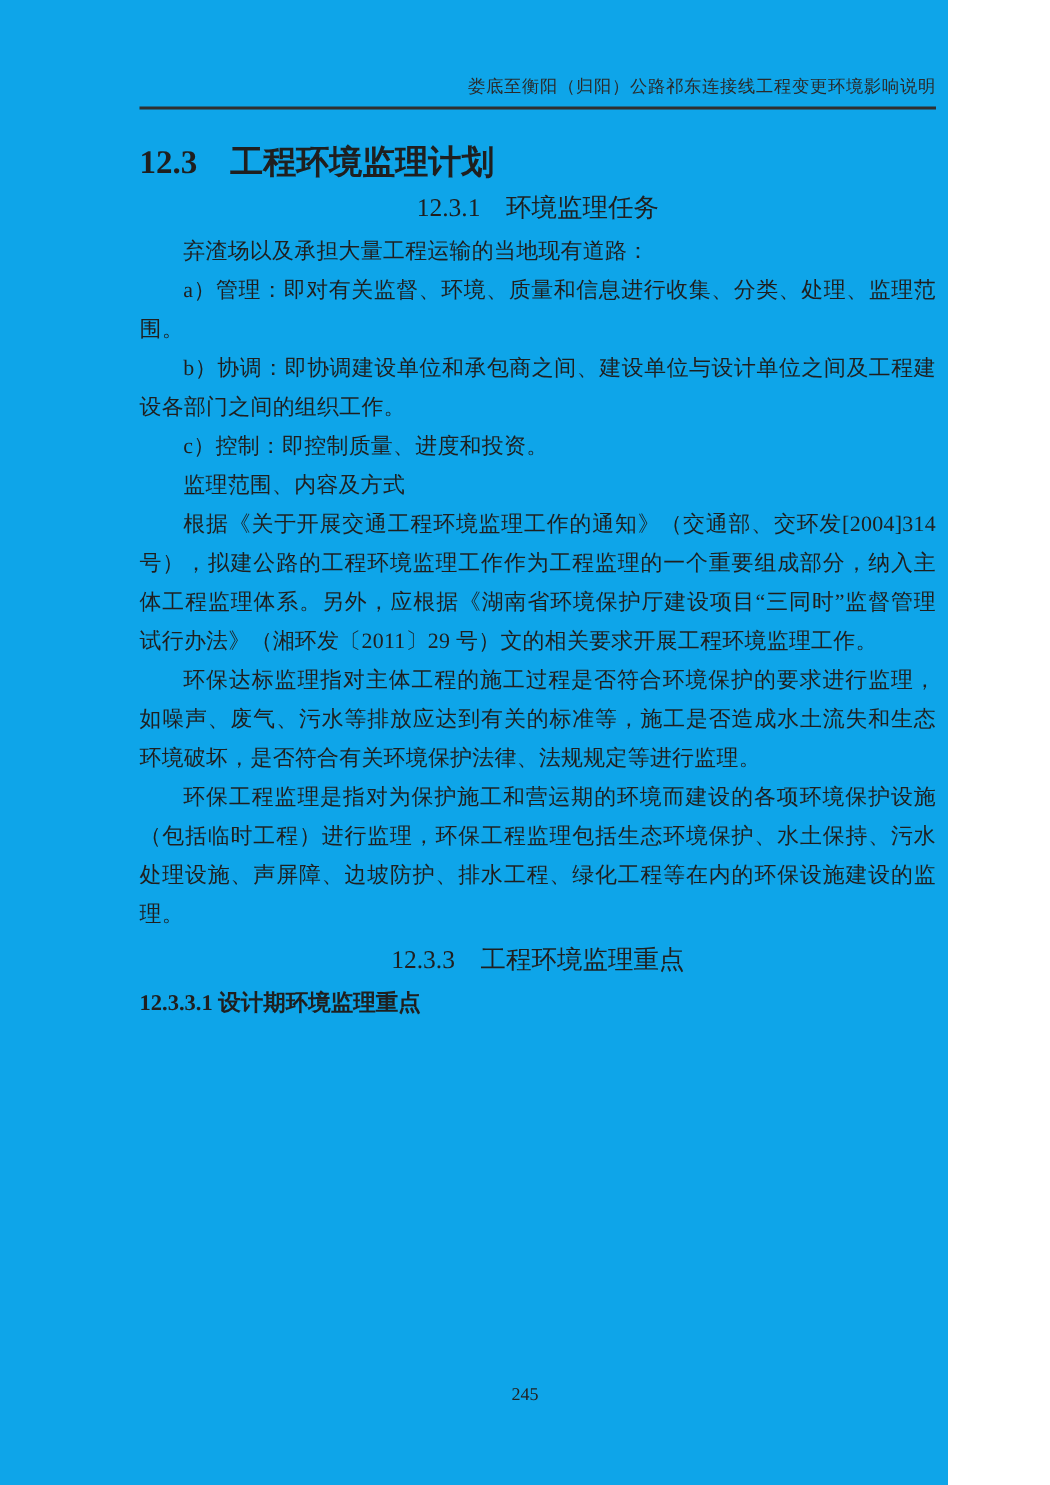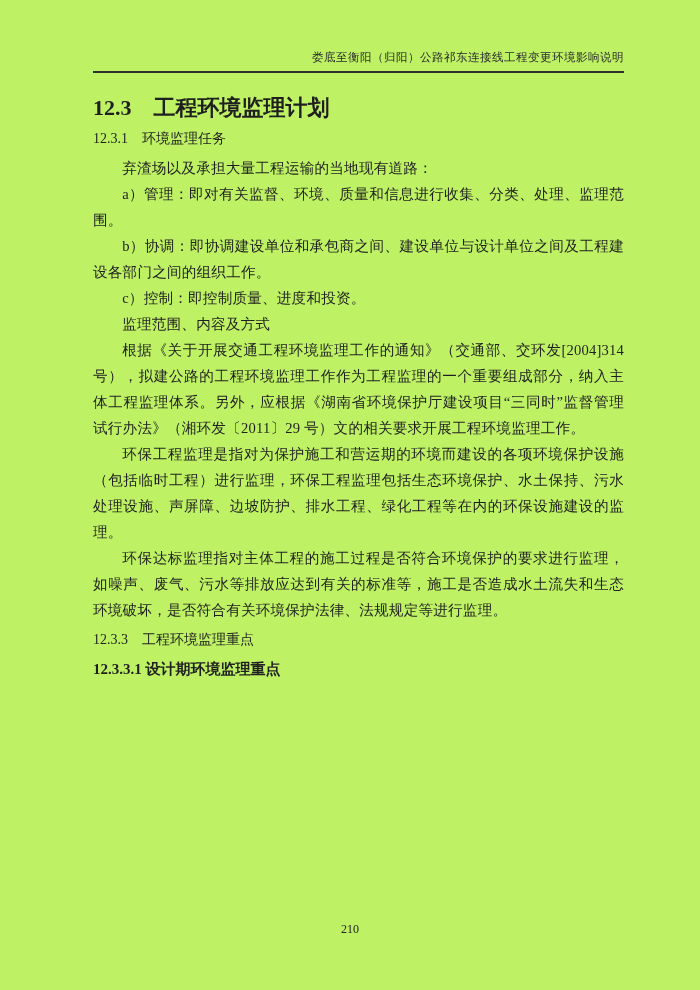--- a/index.html
+++ b/index.html
@@ -2,23 +2,23 @@
 <html><head>
 <meta charset="utf-8">
 <style>
   html, body {
     margin: 0;
     padding: 0;
     background: #ffffff;
   }
   .page {
     position: relative;
-    width: 700px;
+    width: 632px;
     height: 990px;
-    background: #bef264;
+    background: #0ea5e9;
     font-family: "Liberation Serif", "DejaVu Serif", serif;
     color: #1f1f1f;
     overflow: hidden;
   }
   .header {
     position: absolute;
     top: 50px;
     left: 93px;
     width: 531px;
     text-align: right;
@@ -35,25 +35,26 @@
     width: 531px;
   }
   .h1 {
     font-size: 22px;
     font-weight: bold;
     line-height: 28px;
     margin: 10px 0 4px 0;
     white-space: pre-wrap;
   }
   .h2 {
-    font-size: 14px;
+    font-size: 17px;
     font-weight: normal;
     line-height: 26px;
     margin: 4px 0 3px 0;
     white-space: pre-wrap;
+    text-align: center;
   }
   .h3 {
     font-size: 15px;
     font-weight: bold;
     line-height: 26px;
     margin: 3px 0 3px 0;
     white-space: pre-wrap;
   }
   .para {
     font-size: 14.6px;
@@ -86,23 +87,23 @@
 
   <div class="content">
     <div class="h1">12.3　工程环境监理计划</div>
     <div class="h2">12.3.1　环境监理任务</div>
     <p class="para">弃渣场以及承担大量工程运输的当地现有道路：</p>
     <p class="para">a）管理：即对有关监督、环境、质量和信息进行收集、分类、处理、监理范围。</p>
     <p class="para">b）协调：即协调建设单位和承包商之间、建设单位与设计单位之间及工程建设各部门之间的组织工作。</p>
     <p class="para">c）控制：即控制质量、进度和投资。</p>
     <p class="para">监理范围、内容及方式</p>
     <p class="para">根据《关于开展交通工程环境监理工作的通知》（交通部、交环发[2004]314 号），拟建公路的工程环境监理工作作为工程监理的一个重要组成部分，纳入主体工程监理体系。另外，应根据《湖南省环境保护厅建设项目“三同时”监督管理试行办法》（湘环发〔2011〕29 号）文的相关要求开展工程环境监理工作。</p>
+    <p class="para">环保达标监理指对主体工程的施工过程是否符合环境保护的要求进行监理，如噪声、废气、污水等排放应达到有关的标准等，施工是否造成水土流失和生态环境破坏，是否符合有关环境保护法律、法规规定等进行监理。</p>
     <p class="para">环保工程监理是指对为保护施工和营运期的环境而建设的各项环境保护设施（包括临时工程）进行监理，环保工程监理包括生态环境保护、水土保持、污水处理设施、声屏障、边坡防护、排水工程、绿化工程等在内的环保设施建设的监理。</p>
-    <p class="para">环保达标监理指对主体工程的施工过程是否符合环境保护的要求进行监理，如噪声、废气、污水等排放应达到有关的标准等，施工是否造成水土流失和生态环境破坏，是否符合有关环境保护法律、法规规定等进行监理。</p>
     <div class="h2">12.3.3　工程环境监理重点</div>
     <div class="h3">12.3.3.1 设计期环境监理重点</div>
   </div>
 
   <div class="footer">
-    <span>210</span>
+    <span>245</span>
   </div>
 
 </div>
 
 </body></html>

